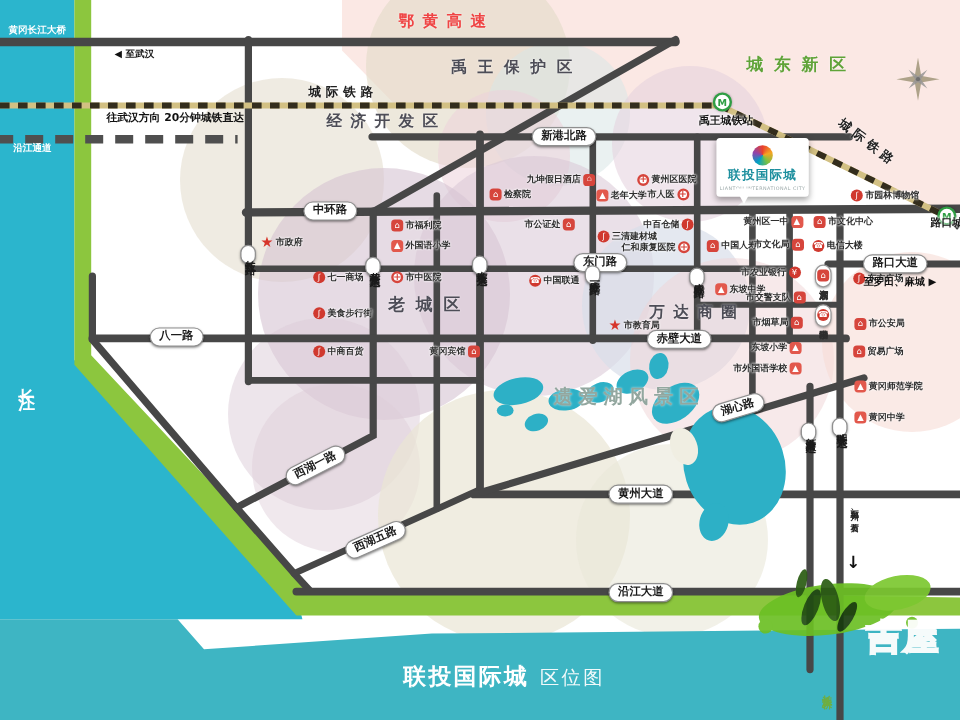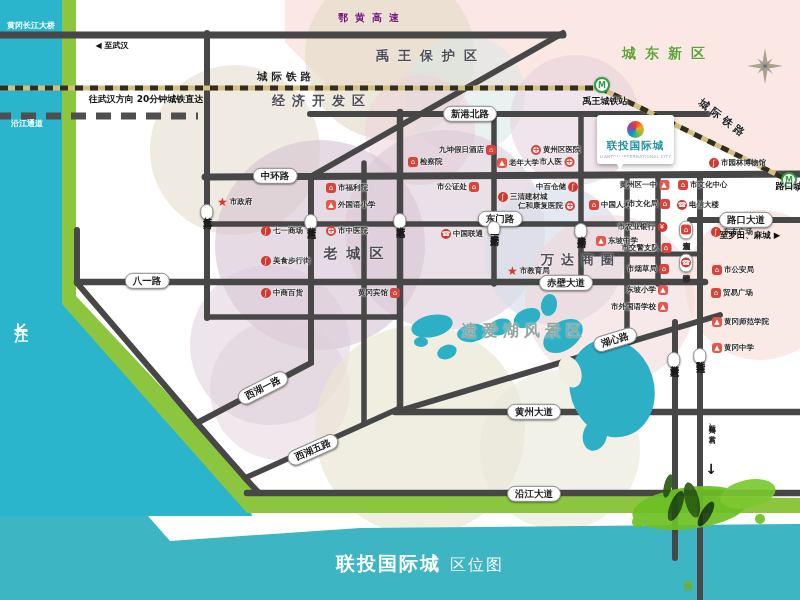--- a/index.html
+++ b/index.html
@@ -157,23 +157,24 @@
     <div class="clogo"></div>
     <div class="cname">联投国际城</div>
     <div class="ctag">LIANTOU INTERNATIONAL CITY</div>
   </div>
 
   <div class="maptitle">
     <span class="t1">联投国际城</span>
     <span class="t2">区位图</span>
   </div>
 
+  <div class="wm wm-cjk">吉屋</div>
 
   <div id="gen">
-      <div class="zone" style="left: 372px; top: 18px; font-size: 10px; letter-spacing: 7px; color: #701a75;">鄂黄高速</div>
+      <div class="zone" style="left: 372px; top: 18px; font-size: 13px; letter-spacing: 7px; color: #ef4444;">鄂黄高速</div>
       <div class="zone" style="left: 431px; top: 56px; font-size: 13px; letter-spacing: 9px; color: rgb(77, 77, 87);">禹王保护区</div>
       <div class="zone" style="left: 322px; top: 101px; font-size: 13px; letter-spacing: 7px; color: rgb(77, 77, 87);">经济开发区</div>
       <div class="zone" style="left: 668px; top: 54px; font-size: 14px; letter-spacing: 9px; color: rgb(95, 163, 56);">城东新区</div>
       <div class="zone" style="left: 358px; top: 254px; font-size: 14px; letter-spacing: 9px; color: rgb(77, 77, 87);">老城区</div>
       <div class="zone" style="left: 581px; top: 260px; font-size: 13px; letter-spacing: 7px; color: rgb(77, 77, 87);">万达商圈</div>
       <div class="zone" style="left: 524px; top: 331px; font-size: 16px; letter-spacing: 5px; color: rgb(147, 167, 159);">遗爱湖风景区</div>
       <div class="raillab" style="left: 286px; top: 77px; transform: translate(-50%, -50%) rotate(0deg);">城际铁路</div>
       <div class="raillab" style="left: 723px; top: 119px; transform: translate(-50%, -50%) rotate(37deg);">城际铁路</div>
       <div class="pill pill-h" style="left: 275px; top: 176px; transform: translate(-50%, -50%);">中环路</div>
       <div class="pill pill-h" style="left: 470px; top: 114px; transform: translate(-50%, -50%);">新港北路</div>

